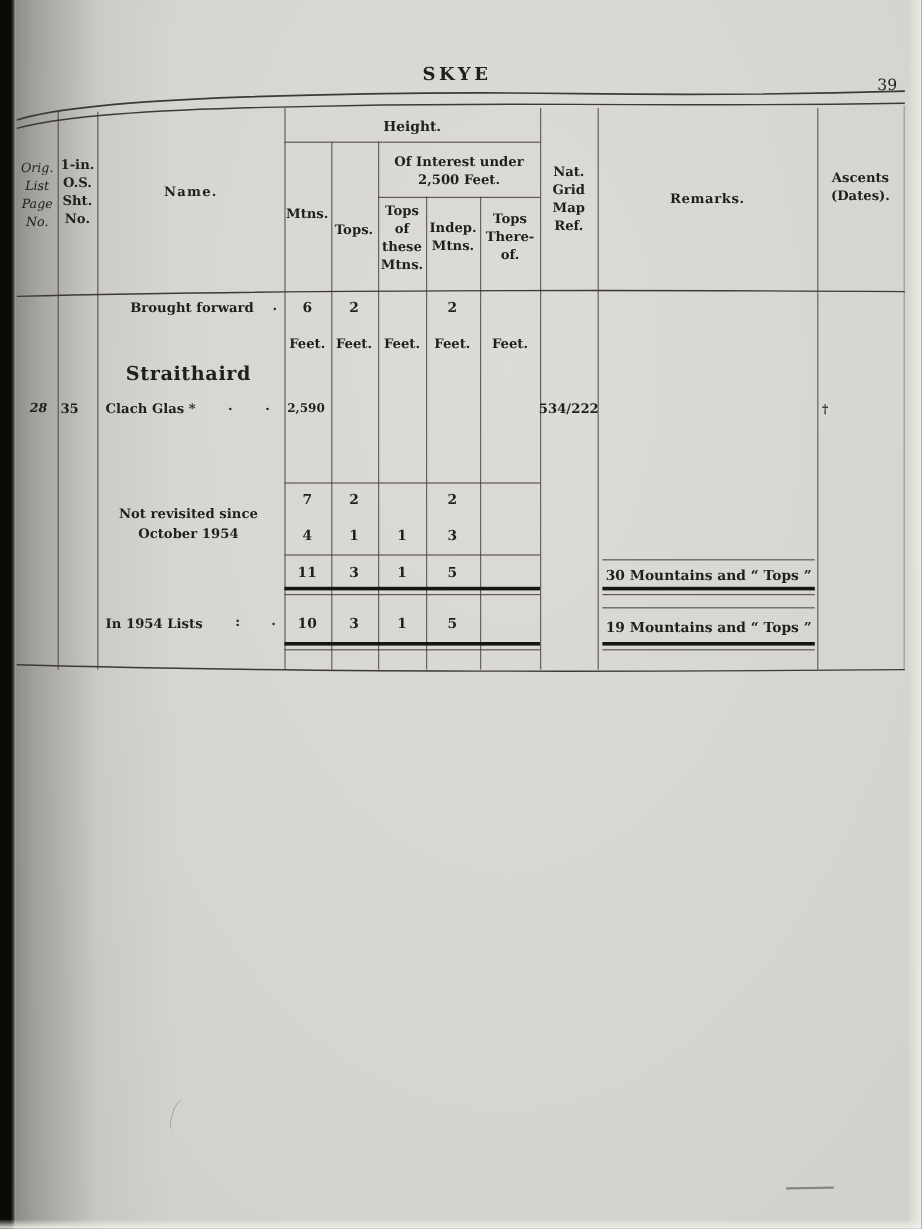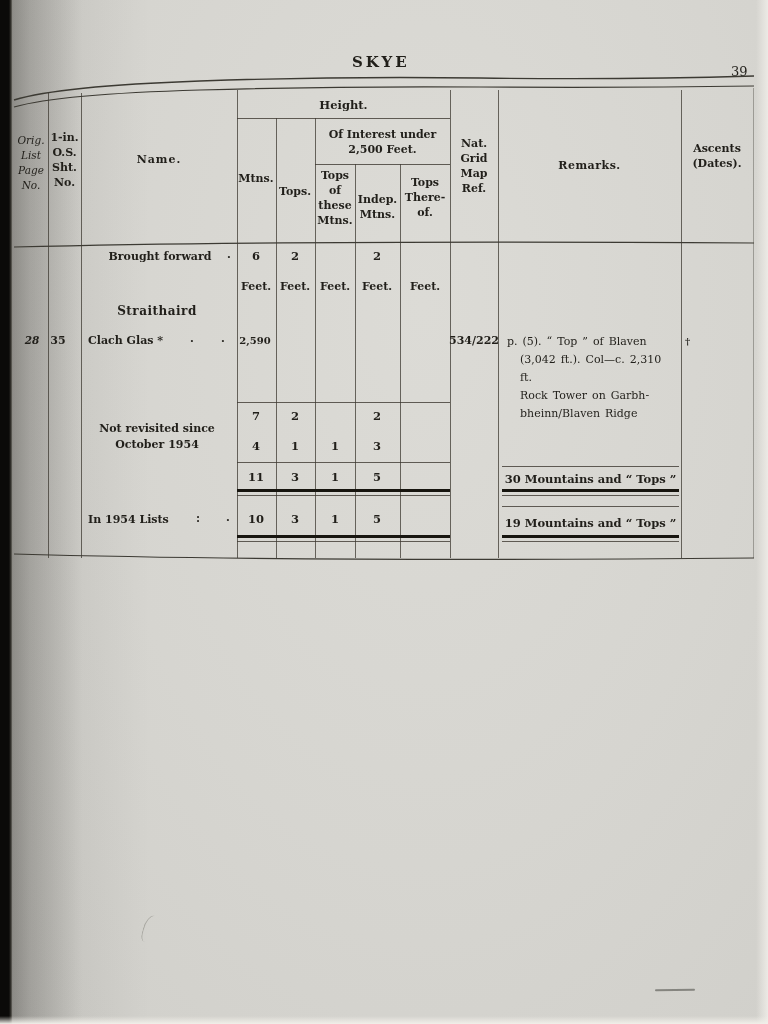--- a/index.html
+++ b/index.html
@@ -94,21 +94,21 @@
   <div class="t c b" style="left:81px;top:152px;width:156px;letter-spacing:1px;">Name.</div>
   <div class="t c b" style="left:237px;top:98px;width:213px;font-size:11.5px;">Height.</div>
   <div class="t c b" style="left:236px;top:171px;width:40px;">Mtns.</div>
   <div class="t c b" style="left:275px;top:158px;width:40px;margin-top:26px;">Tops.</div>
   <div class="t c b" style="left:315px;top:127px;width:135px;">Of Interest under
 2,500 Feet.</div>
   <div class="t c b" style="left:315px;top:168px;width:40px;">Tops
 of
 these
 Mtns.</div>
-  <div class="t c b" style="left:355px;top:192px;width:45px;">Indep.
+  <div class="t c b" style="left:355px;top:182px;width:45px;">Indep.
 Mtns.</div>
   <div class="t c b" style="left:400px;top:175px;width:50px;">Tops
 There-
 of.</div>
   <div class="t c b" style="left:450px;top:136px;width:48px;text-align:center;">Nat.
 Grid
 Map
 Ref.</div>
   <div class="t c b" style="left:498px;top:158px;width:183px;letter-spacing:0.5px;">Remarks.</div>
   <div class="t c b" style="left:681px;top:141px;width:72px;">Ascents
@@ -119,33 +119,29 @@
   <div class="t c b" style="left:236px;top:249px;width:40px;font-size:11.5px;">6</div>
   <div class="t c b" style="left:275px;top:249px;width:40px;font-size:11.5px;">2</div>
   <div class="t c b" style="left:357px;top:249px;width:40px;font-size:11.5px;">2</div>
 
   <div class="t c b" style="left:236px;top:279px;width:40px;">Feet.</div>
   <div class="t c b" style="left:275px;top:279px;width:40px;">Feet.</div>
   <div class="t c b" style="left:315px;top:279px;width:40px;">Feet.</div>
   <div class="t c b" style="left:357px;top:279px;width:40px;">Feet.</div>
   <div class="t c b" style="left:405px;top:279px;width:40px;">Feet.</div>
 
-  <div class="t c b" style="left:92px;top:304px;width:130px;font-size:12px;letter-spacing:0.5px;">Straithaird</div>
+  <div class="t c b" style="left:92px;top:304px;width:130px;font-size:16px;letter-spacing:0.5px;">Straithaird</div>
 
   <div class="t c i b" style="left:20px;top:333px;width:24px;font-size:10.5px;">28</div>
   <div class="t c b" style="left:47px;top:333px;width:22px;text-align:center;">35</div>
   <div class="t b" style="left:88px;top:333px;">Clach Glas *</div>
   <div class="t b" style="left:190px;top:331px;">.</div>
   <div class="t b" style="left:221px;top:331px;">.</div>
   <div class="t c b" style="left:230px;top:333px;width:50px;font-size:10px;">2,590</div>
   <div class="t c b" style="left:449px;top:333px;width:50px;">534/222</div>
-  <div class="remarks-p">p. (5).  “ Top ” of Blaven
-(3,042 ft.). Col—c. 2,310 ft.
-Rock Tower on Garbh-
-bheinn/Blaven Ridge</div>
   <div class="t b" style="left:685px;top:334px;font-size:10px;">†</div>
 
   <div class="t c b" style="left:82px;top:421px;width:150px;line-height:16px;">Not revisited since
 October 1954</div>
   <div class="t c b" style="left:236px;top:409px;width:40px;font-size:11.5px;">7</div>
   <div class="t c b" style="left:275px;top:409px;width:40px;font-size:11.5px;">2</div>
   <div class="t c b" style="left:357px;top:409px;width:40px;font-size:11.5px;">2</div>
   <div class="t c b" style="left:236px;top:439px;width:40px;font-size:11.5px;">4</div>
   <div class="t c b" style="left:275px;top:439px;width:40px;font-size:11.5px;">1</div>
   <div class="t c b" style="left:315px;top:439px;width:40px;font-size:11.5px;">1</div>

